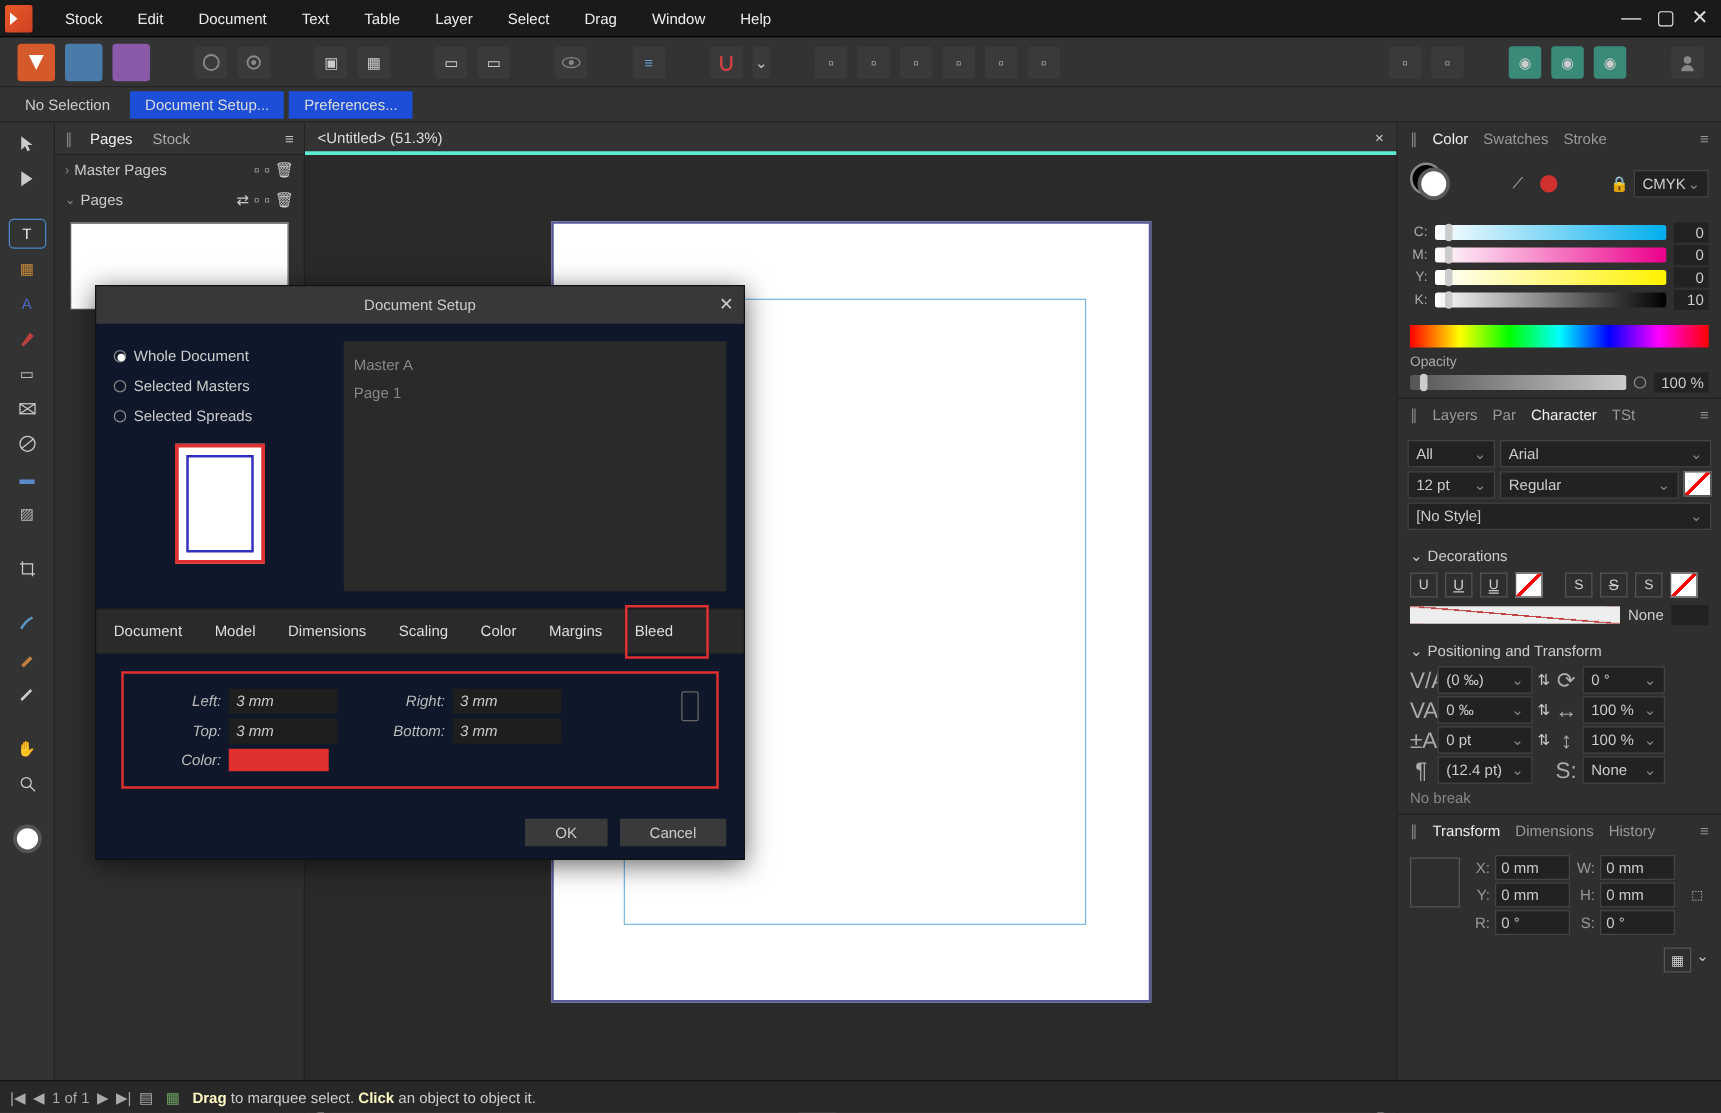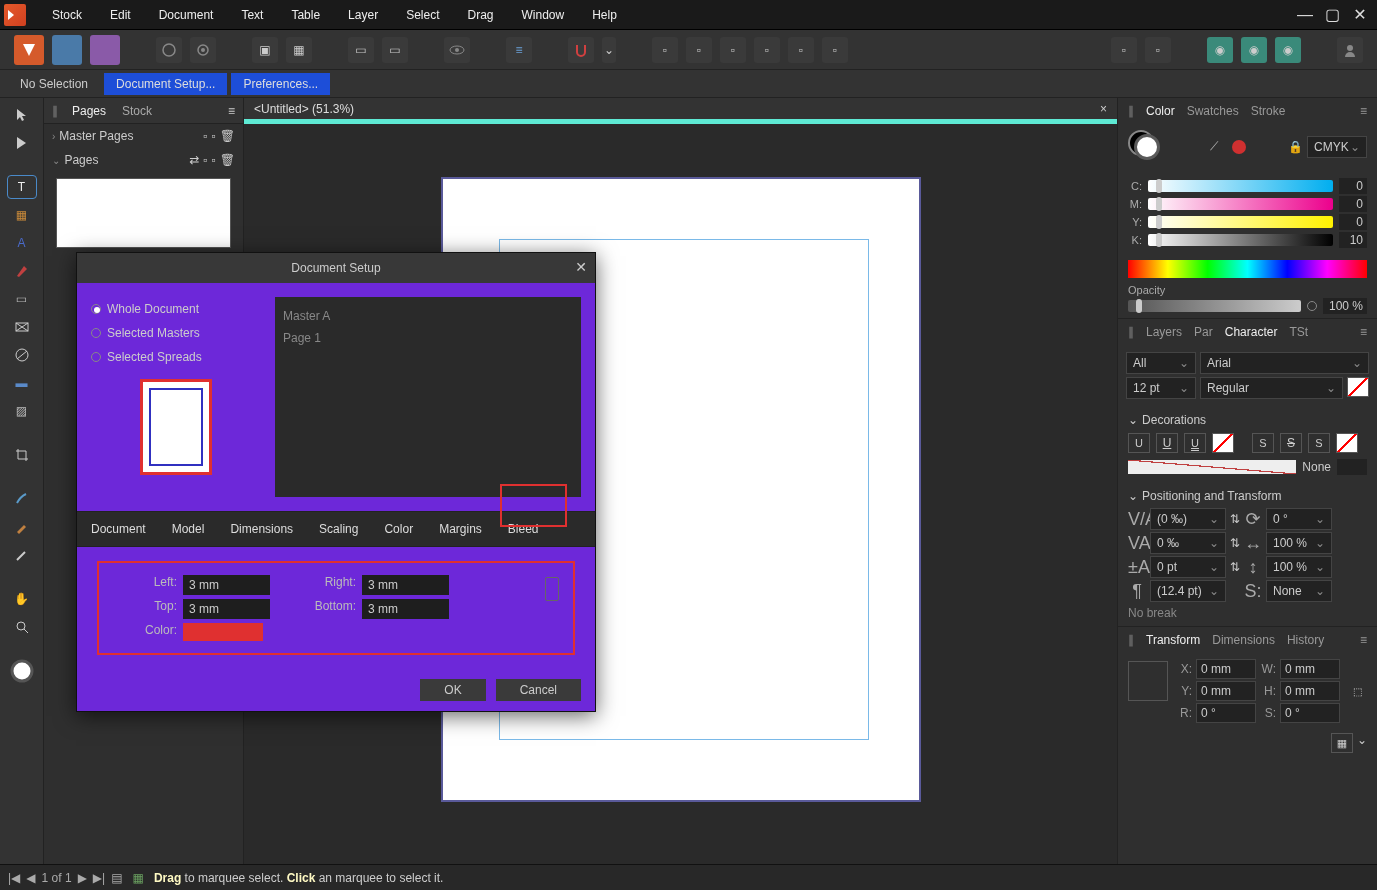--- a/index.html
+++ b/index.html
@@ -42,21 +42,21 @@
 .panel-tab { padding: 2px 8px; color: #aaa; }
 .panel-tab.active { color: #eee; }
 .panel-menu { margin-left: auto; }
 .section-header { height: 24px; display: flex; align-items: center; padding: 0 8px; color: #ddd; }
 .section-header .caret { margin-right: 4px; color: #888; font-size: 10px; }
 .section-icons { margin-left: auto; display: flex; gap: 4px; color: #888; }
 .page-thumb { margin: 6px 12px; background: #fff; height: 70px; border: 1px solid #555; }
 
 
 .canvas-area { flex: 1; display: flex; flex-direction: column; background: #2a2a2a; position: relative; }
-.doc-tab { height: 26px; background: #333; display: flex; align-items: center; padding: 0 10px; border-bottom: 5px solid #5eead4; }
+.doc-tab { height: 26px; background: #333; display: flex; align-items: center; padding: 0 10px; border-bottom: 3px solid #5eead4; }
 .doc-tab span:first-child { color: #ddd; }
 .doc-tab .close { margin-left: auto; cursor: pointer; }
 .canvas { flex: 1; display: flex; align-items: center; justify-content: center; position: relative; }
 .page { width: 480px; height: 625px; background: #fff; border: 2px solid #5a5a9a; position: relative; margin-top: -30px; }
 .page-inner { position: absolute; left: 56px; top: 60px; right: 50px; bottom: 60px; border: 1px solid #7ab9e8; }
 .scroll-h { height: 14px; background: #333; display: flex; align-items: center; }
 .scroll-h-track { flex: 1; background: #3a3a3a; height: 14px; position: relative; }
 .scroll-h-track::before { content: ""; position: absolute; left: 45%; width: 30px; height: 100%; background: #555; }
 
 
@@ -93,39 +93,39 @@
 .t-row .icon-label { font-size: 18px; width: 18px; text-align: center; color: #aaa; }
 
 
 .statusbar { position: absolute; bottom: 0; left: 0; right: 0; height: 26px; background: #282828; display: flex; align-items: center; padding: 0 8px; gap: 10px; border-top: 1px solid #111; }
 .statusbar .nav { display: flex; gap: 6px; }
 .statusbar .nav span { cursor: pointer; color: #aaa; }
 .status-hint { color: #aaa; }
 .status-hint b { color: #fef9c3; font-weight: bold; }
 
 
-.dialog { position: absolute; left: 76px; top: 228px; width: 520px; background: #6d28d9; border: 1px solid #111; box-shadow: 0 4px 20px rgba(0,0,0,0.6); z-index: 100; margin-top: 24px; }
+.dialog { position: absolute; left: 76px; top: 228px; width: 520px; background: #0f172a; border: 1px solid #111; box-shadow: 0 4px 20px rgba(0,0,0,0.6); z-index: 100; }
 .dialog-title { height: 30px; display: flex; align-items: center; justify-content: center; background: #383838; position: relative; color: #ddd; }
 .dialog-close { position: absolute; right: 8px; top: 6px; cursor: pointer; font-size: 14px; }
 .dialog-body { padding: 14px; display: flex; gap: 14px; }
 .radio-col { width: 170px; }
 .radio { display: flex; align-items: center; gap: 6px; padding: 5px 0; }
 .radio .dot { width: 10px; height: 10px; border-radius: 50%; border: 1px solid #888; position: relative; }
 .radio .dot.on::after { content:""; position:absolute; left:2px; top:2px; width:6px; height:6px; background:#fff; border-radius:50%; }
 .master-list { flex: 1; background: #2a2a2a; padding: 8px; min-height: 200px; }
 .master-list div { color: #888; padding: 4px 0; }
 .preview-col { display: flex; justify-content: center; margin-top: 10px; }
 .preview { width: 72px; height: 96px; background: #fff; border: 3px solid #e03030; position: relative; }
 .preview-inner { position: absolute; left: 6px; top: 6px; right: 6px; bottom: 6px; border: 2px solid #3030c0; }
 .dialog-tabs { display: flex; background: #2a2a2a; padding: 8px 10px; gap: 18px; border-top: 1px solid #222; border-bottom: 1px solid #222; }
 .dialog-tabs span { color: #ddd; cursor: pointer; padding: 2px 4px; }
 .bleed-highlight-outer { position: absolute; left: 500px; top: 484px; width: 67px; height: 43px; border: 2px solid #e03030; z-index: 105; pointer-events: none; }
 .dialog-form { padding: 14px 20px; position: relative; }
 .form-highlight { border: 2px solid #e03030; padding: 8px 24px 8px 8px; }
-.form-row { display: flex; gap: 6px; margin: 4px 0; }
+.form-row { display: flex; align-items: center; gap: 6px; margin: 4px 0; font-style: italic; }
 .form-row label { width: 70px; text-align: right; color: #bbb; }
 .form-row label.r2 { width: 60px; margin-left: 20px; }
 .form-input { width: 87px; background: #1e1e1e; padding: 3px 6px; }
 .color-swatch { width: 80px; height: 18px; background: #e03030; }
 .link-icon { position: absolute; right: 36px; top: 30px; width: 14px; height: 24px; border: 1px solid #666; border-radius: 2px; }
 .dialog-buttons { display: flex; justify-content: flex-end; gap: 10px; padding: 10px 14px; }
 .dlg-btn { padding: 4px 24px; background: #3a3a3a; cursor: pointer; }
 
 .color-circles { display: flex; align-items: center; padding: 6px 10px; gap: 6px; }
 .circ-wrap { position: relative; width: 40px; height: 34px; }
@@ -432,20 +432,25 @@
             </div>
         </div>
         <div class="row">
           <div class="dropdown" style="width:70px">
               <span>12 pt</span>
             </div>
           <div class="dropdown" style="flex:1">
               <span>Regular</span>
             </div>
           <div class="deco-btn red"></div>
+        </div>
+        <div class="row">
+          <div class="dropdown" style="flex:1">
+              <span>[No Style]</span>
+            </div>
         </div>
       </div>
       <div class="collapsible">
         <div class="collapsible-header">
             <span>⌄</span>
             <span>Decorations</span>
           </div>
         <div class="decoration-row">
           <div class="deco-btn">U</div>
           <div class="deco-btn">
@@ -567,21 +572,21 @@
 <div class="statusbar">
   <div class="nav">
     <span>|◀</span>
     <span>◀</span>
     <span>1 of 1</span>
     <span>▶</span>
     <span>▶|</span>
     <span>▤</span>
   </div>
   <span style="color:#6aa060">▦</span>
-  <span class="status-hint"><b>Drag</b><span> to marquee select. </span><b>Click</b><span> an marquee to select it.</span></span>
+  <span class="status-hint"><b>Drag</b><span> to marquee select. </span><b>Click</b><span> an object to object it.</span></span>
 </div>
 
 <div class="dialog">
   <div class="dialog-title">
     <span>Document Setup</span>
     <span class="dialog-close">✕</span>
   </div>
   <div class="dialog-body">
     <div class="radio-col">
       <div class="radio">

